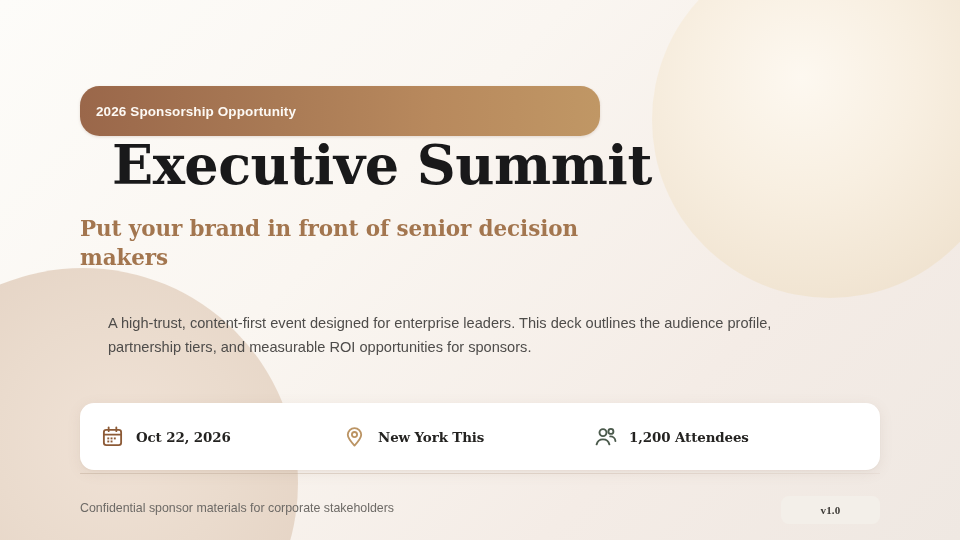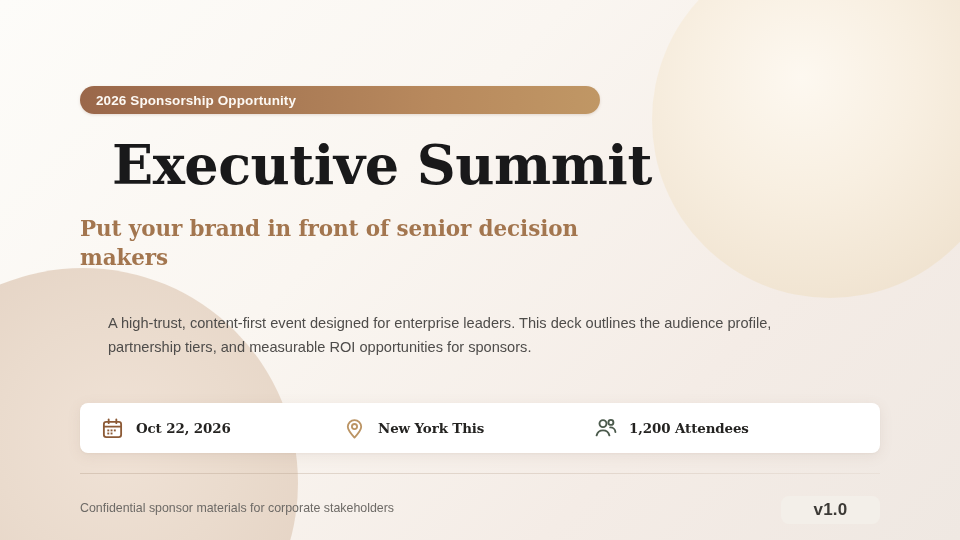--- a/index.html
+++ b/index.html
@@ -62,21 +62,21 @@
         rgba(226,209,194,0) 100%);
     filter: blur(0.5px);
   }
 
   
   .badge {
     position: absolute;
     left: 80px;
     top: 86px;
     width: 520px;
-    height: 28px;
+    height: 50px;
     border-radius: 19.5px;
     background: linear-gradient(90deg, #9a674a 0%, #a97a55 38%, #b8895d 68%, #c09765 100%);
     display: flex;
     align-items: center;
     padding-left: 16px;
     box-shadow: 0 1px 3px rgba(120,85,60,0.18);
   }
   .badge-label {
     color: #fdf9f4;
     font-size: 13.5px;
@@ -126,23 +126,23 @@
     font-family: "Liberation Sans", sans-serif;
     margin-left: 28px;
   }
 
   
   .factbar {
     position: absolute;
     left: 80px;
     top: 403px;
     width: 800px;
-    height: 50px;
+    height: 67px;
     background: #ffffff;
-    border-radius: 8px;
+    border-radius: 14px;
     display: flex;
     align-items: center;
     box-shadow: 0 3px 14px rgba(130,100,75,0.10), 0 1px 2px rgba(130,100,75,0.05);
   }
 
   .fact {
     display: flex;
     align-items: center;
     gap: 11px;
     flex: 0 0 auto;
@@ -196,23 +196,23 @@
     top: 496px;
     width: 99px;
     height: 28px;
     border-radius: 8px;
     background: #f3efe9;
     display: flex;
     align-items: center;
     justify-content: center;
   }
   .version-label {
-    font-family: Liberation Sans, sans-serif;
-    font-weight: 700;
-    font-size: 17px;
+    font-family: Liberation Serif, serif;
+    font-weight: 700;
+    font-size: 11px;
     color: #3c3a36;
     letter-spacing: 0.2px;
   }
 </style>
 </head>
 <body>
 
 <div id="slide">
 
   <div class="blob blob-top-right"></div>

